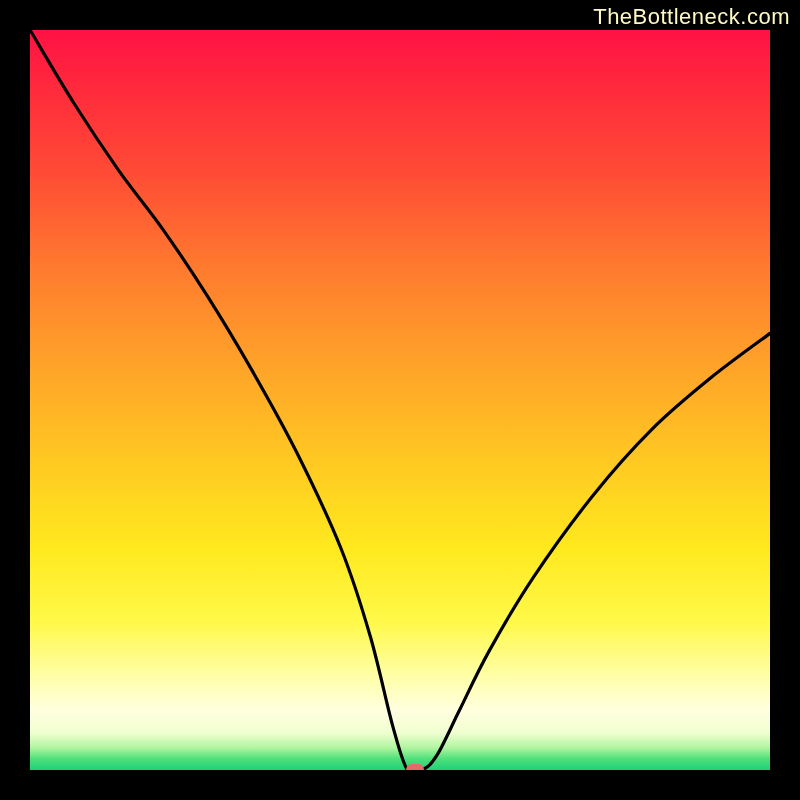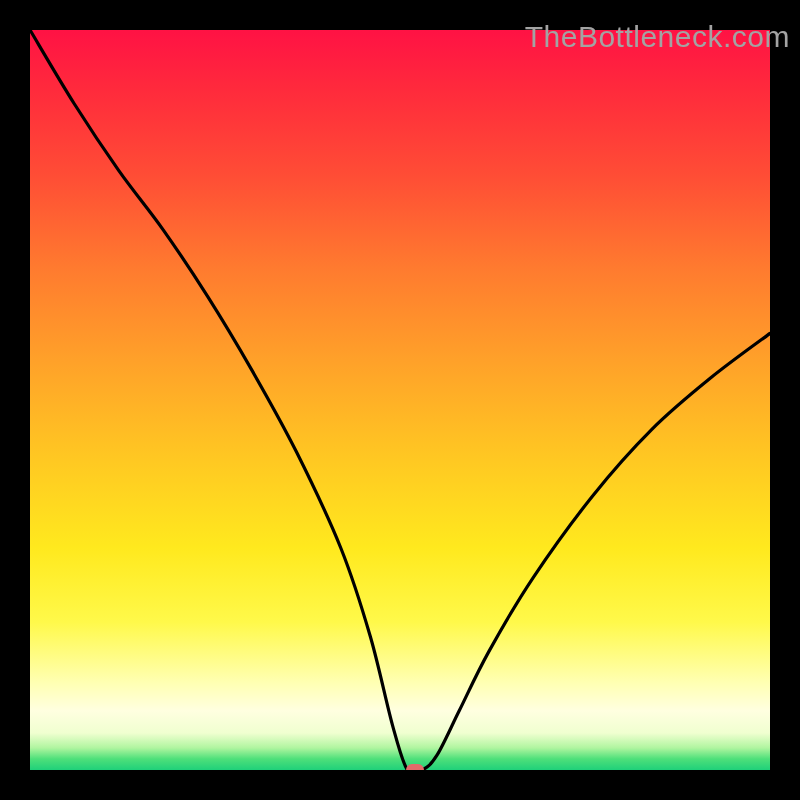--- a/index.html
+++ b/index.html
@@ -12,24 +12,24 @@
     font-family: Arial, Helvetica, sans-serif;
   }
   .outer {
     position: relative;
     width: 800px;
     height: 800px;
     background: #000;
   }
   .watermark {
     position: absolute;
-    top: 20px;
+    top: 4px;
     right: 10px;
-    color: #a3a3a3;
-    font-size: 30px;
+    color: #fef9c3;
+    font-size: 22px;
     font-weight: 500;
     letter-spacing: 0.5px;
     z-index: 10;
   }
   .plot {
     position: absolute;
     left: 30px;
     top: 30px;
     width: 740px;
     height: 740px;

